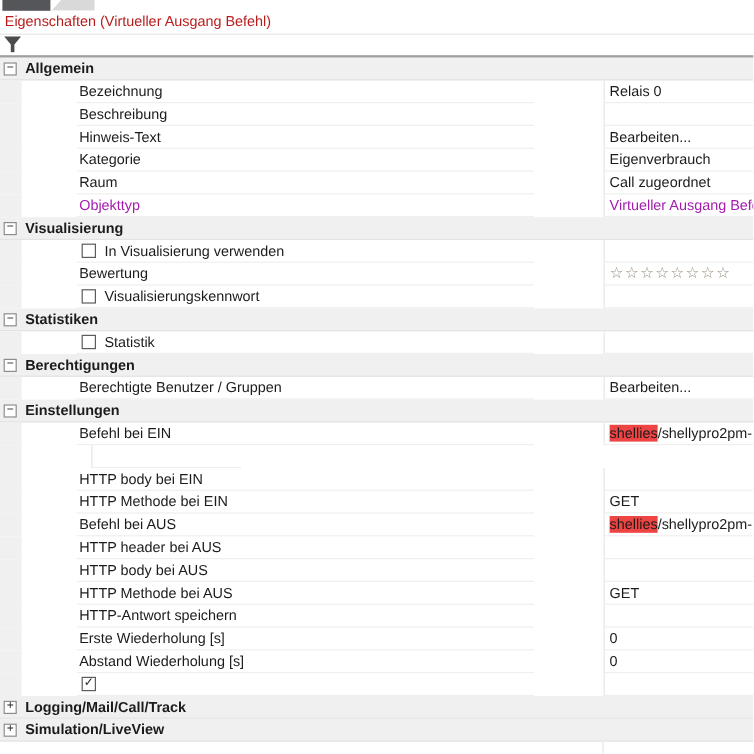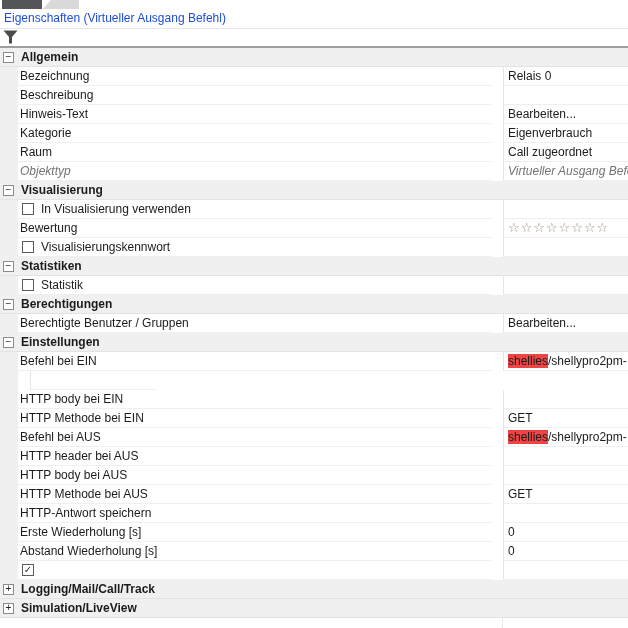--- a/index.html
+++ b/index.html
@@ -11,44 +11,44 @@
   }
   .panel { width:628px; height:628px; display:flex; flex-direction:column; }
 
   
   .tabs-strip { height:9px; position:relative; background:#fff; flex:none; }
   .tab-dark { position:absolute; left:2px; top:0; width:40px; height:9px; background:#55565a; }
   .tab-light { position:absolute; left:43px; top:0; width:36px; height:9px; background:#d9d9d9;
                clip-path:polygon(22% 0, 100% 0, 100% 100%, 0 100%); }
 
   .title-row { height:19px; line-height:19px; padding-left:4px; flex:none;
-               border-bottom:1px solid #e6e6e6; color:#1d4ed8; }
+               border-bottom:1px solid #e6e6e6; color:#b91c1c; }
 
   .filter-row { height:16px; padding:1px 0 0 3px; flex:none;
                 border-bottom:2px solid #9f9f9f; }
   .funnel { display:block; }
 
   .grid { flex:1; display:flex; flex-direction:column; overflow:hidden; }
 
   .sec-header { height:19px; flex:none; background:#f0f0f0; display:flex; align-items:center;
                 font-weight:bold; border-bottom:1px solid #e3e3e3; box-sizing:border-box; }
   .expand-box { width:11px; height:11px; flex:none; border:1px solid #8b8b8b; background:#fff;
                 margin:0 7px 0 3px; box-sizing:border-box; text-align:center;
                 line-height:8px; font-size:10px; font-weight:normal; color:#222; }
 
-  .prow { height:19px; flex:none; display:flex; box-sizing:border-box; }
+  .prow { height:19px; flex:none; display:flex; box-sizing:border-box;gap:46px; }
   .gutter { width:18px; flex:none; background:#f0f0f0; }
   .label-cell { flex:1; border-bottom:1px solid #efefef; padding-left:2px;
                 display:flex; align-items:center; overflow:hidden; white-space:nowrap;
                 box-sizing:border-box; }
   .value-cell { width:125px; flex:none; border-bottom:1px solid #efefef;
                 border-left:1px solid #e6e6e6; padding-left:4px;
                 display:flex; align-items:center; overflow:hidden; white-space:nowrap;
                 box-sizing:border-box;margin-left:12px; }
-  .muted { color:#737373;font-style:italic; }
+  .muted { color:#a21caf; }
   .hl { background:#ef4444; }
   .stars { color:#9d9383; font-size:13px; letter-spacing:1px; line-height:18px; }
 
   .checkbox { width:12px; height:12px; flex:none; border:1px solid #5c5c5c; background:#fff;
               margin:0 7px 0 2px; box-sizing:border-box; text-align:center;
               line-height:10px; font-size:10px; color:#2b2b2b; }
 
   .filler { flex:1; display:flex; }
   .filler-left { flex:1; }
   .filler-right { width:125px; flex:none; border-left:1px solid #e6e6e6; }

